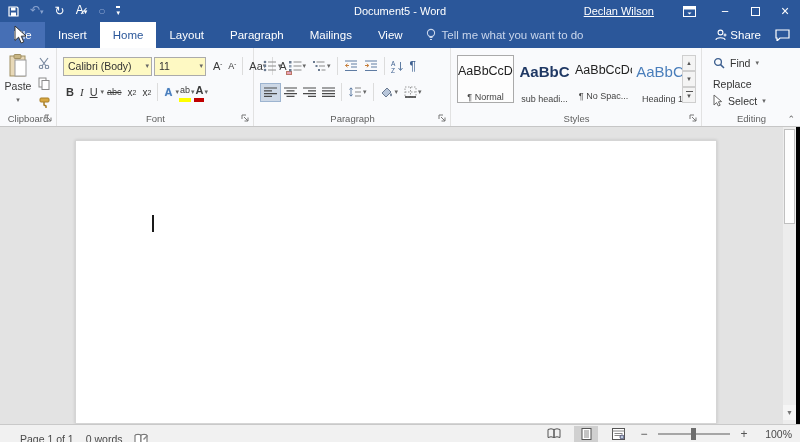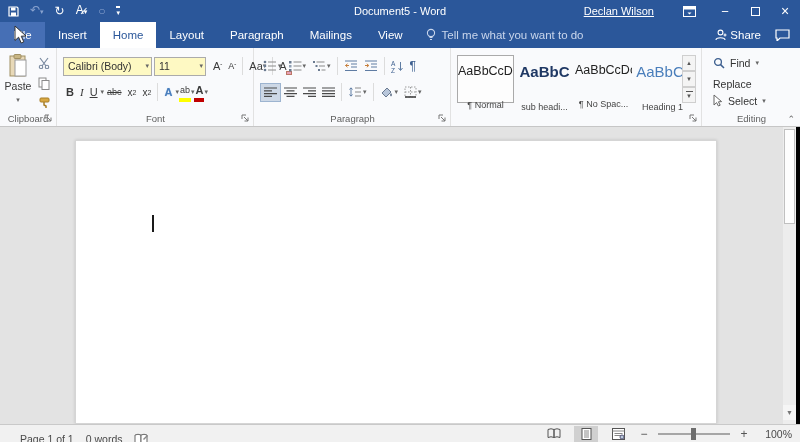--- a/index.html
+++ b/index.html
@@ -63,21 +63,21 @@
   .clear-fmt { position:relative; font-size:11px; }
   .clear-fmt .eraser { position:absolute; right:-2px; bottom:1px; width:6px; height:4px; background:#e8a0b4; border:1px solid #b76; }
 
   .g-paragraph { left:255px; width:196px; }
   .pbtn { padding:0 3px; height:19px; display:flex; align-items:center; gap:1px; color:#444; }
   .pbtn.active { background:#cdd8e6; border:1px solid #9db4d0; }
 
   .g-styles { left:452px; width:250px; }
   .style-card { position:absolute; top:7px; width:57px; height:48px; text-align:center; cursor:default; }
   .style-card .prev { font-size:12.5px; color:#222; margin-top:8px; white-space:nowrap; overflow:hidden; }
-  .style-card .sname { font-size:9px; color:#444; margin-top:22px; white-space:nowrap; overflow:hidden; }
+  .style-card .sname { font-size:9px; color:#444; margin-top:14px; white-space:nowrap; overflow:hidden; }
   .card-sel { border:1px solid #aaa; background:#fdfdfd; }
   .prev-navy { color:#1f3864 !important; font-weight:bold; }
   .prev-blue { color:#4a7ebb !important; }
   .style-scroll { position:absolute; right:5px; top:7px; width:14px; height:48px; display:flex; flex-direction:column; }
   .sscr { flex:1; border:1px solid #cfcfcf; background:#f4f4f4; font-size:6px; color:#555; display:flex; align-items:center; justify-content:center; flex-direction:column; }
   .sscr .bar { width:7px; border-top:1px solid #555; margin-bottom:1px; }
 
   .g-editing { left:703px; width:97px; border-right:none; }
   .erow { position:absolute; left:10px; height:17px; display:flex; align-items:center; gap:5px; font-size:10.5px; color:#333; }
   .collapse-ribbon { position:absolute; right:5px; bottom:2px; font-size:9px; color:#666; }
@@ -394,20 +394,21 @@
     </div>
     <div class="style-card" style="left:182px;">
       <div class="prev prev-blue" style="font-size:15px;">AaBbC(</div>
       <div class="sname">Heading 1</div>
     </div>
     <div class="style-scroll">
       <span class="sscr">▲</span>
       <span class="sscr">▼</span>
       <span class="sscr"><span class="bar"></span>▼</span>
     </div>
+    <div class="rgroup-label">Styles</div>
     <svg class="launcher" viewBox="0 0 9 9">
         <path d="M1,1 h4 M1,1 v4 M3,3 l4,4 M7,3.5 v3.5 h-3.5" stroke="#777" fill="none"></path>
       </svg>
   </div>
 
   <div class="rgroup g-editing">
     <div class="erow" style="top:6px;">
       <svg width="12" height="12" viewBox="0 0 12 12">
           <circle cx="5" cy="5" r="3.4" fill="none" stroke="#3d5f8f" stroke-width="1.3"></circle>
           <path d="M7.6,7.6 L11,11" stroke="#3d5f8f" stroke-width="1.5"></path>

